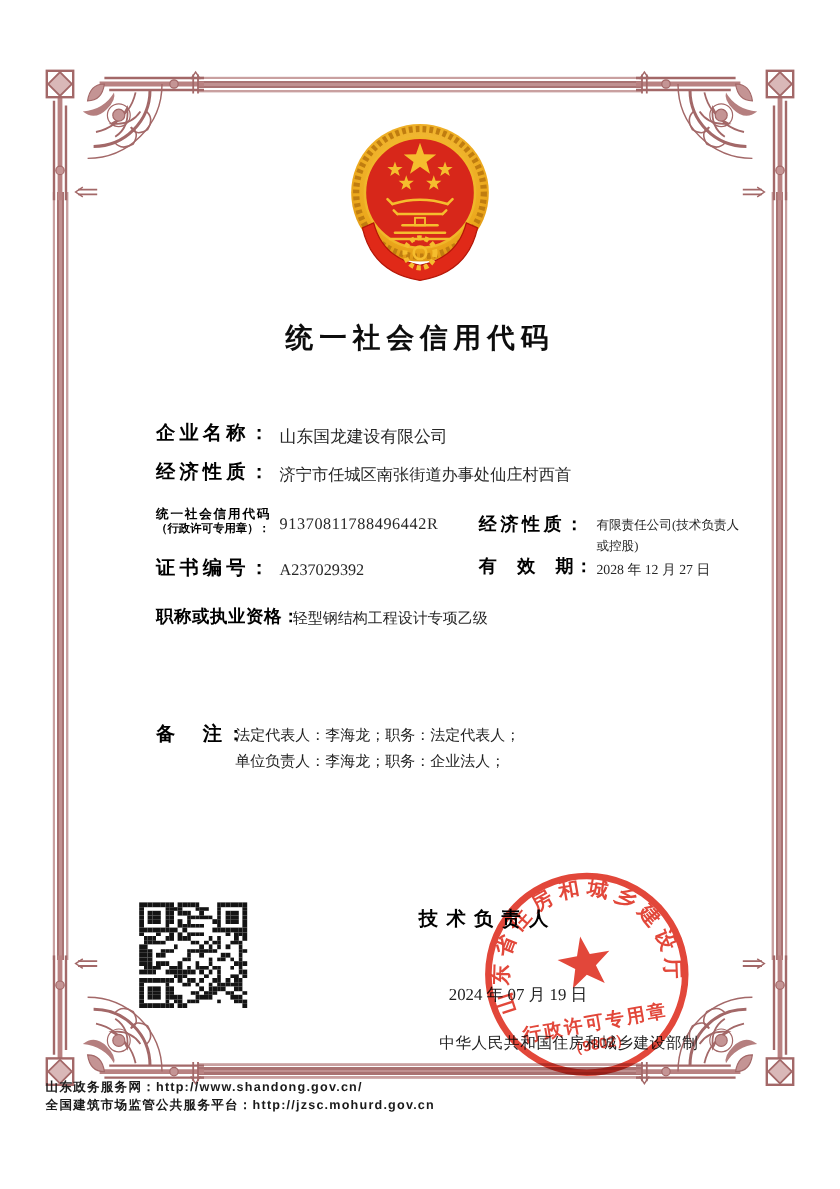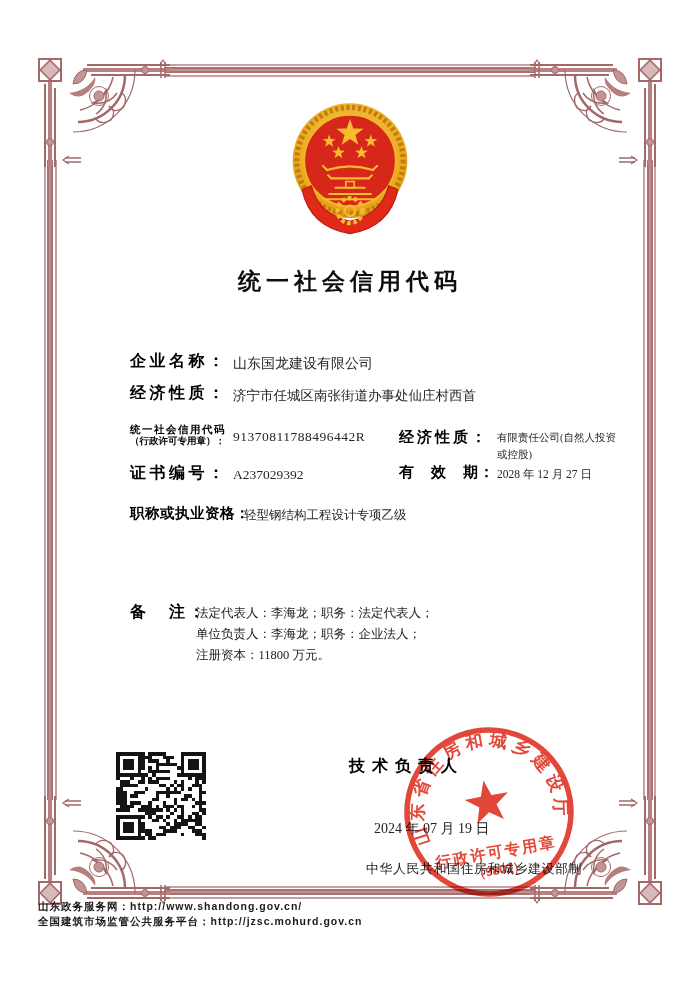--- a/index.html
+++ b/index.html
@@ -147,34 +147,33 @@
   <div class="credit-lbl" style="top:424px;">
     <div class="l1">统一社会信用代码</div>
     <div class="l2">（行政许可专用章）：</div>
   </div>
   <div class="val" style="left:233px;top:429px;font-size:13.5px;letter-spacing:0.5px;">91370811788496442R</div>
 
   <div class="lbl lbl-big" style="left:130px;top:463px;">证书编号：</div>
   <div class="val" style="left:233px;top:467px;font-size:13.5px;">A237029392</div>
 
   <div class="lbl" style="left:399px;top:428px;font-size:15px;letter-spacing:3px;">经济性质：</div>
-  <div class="val" style="left:497px;top:431px;font-size:10.5px;">有限责任公司(自然人投资</div>
+  <div class="val" style="left:497px;top:431px;font-size:10.5px;">有限责任公司(技术负责人</div>
   <div class="val" style="left:497px;top:448px;font-size:10.5px;">或控股)</div>
 
   <div class="lbl" style="left:399px;top:463px;font-size:15px;letter-spacing:1px;">有　效　期：</div>
   <div class="val" style="left:497px;top:467px;font-size:11.5px;">2028 年 12 月 27 日</div>
 
   <div class="lbl" style="left:130px;top:504px;font-size:14.5px;letter-spacing:0.5px;">职称或执业资格：</div>
   <div class="val" style="left:244px;top:507px;font-size:12.5px;">轻型钢结构工程设计专项乙级</div>
 
   <div class="lbl lbl-big" style="left:130px;top:602px;">备　注：</div>
   <div class="remarks">
     <div>法定代表人：李海龙；职务：法定代表人；</div>
     <div>单位负责人：李海龙；职务：企业法人；</div>
-    <div>注册资本：11800 万元。</div>
   </div>
 
   <div class="qr">
       <div style="grid-area:1/1"></div>
       <div style="grid-area:1/2"></div>
       <div style="grid-area:1/3"></div>
       <div style="grid-area:1/4"></div>
       <div style="grid-area:1/5"></div>
       <div style="grid-area:1/6"></div>
       <div style="grid-area:1/7"></div>

